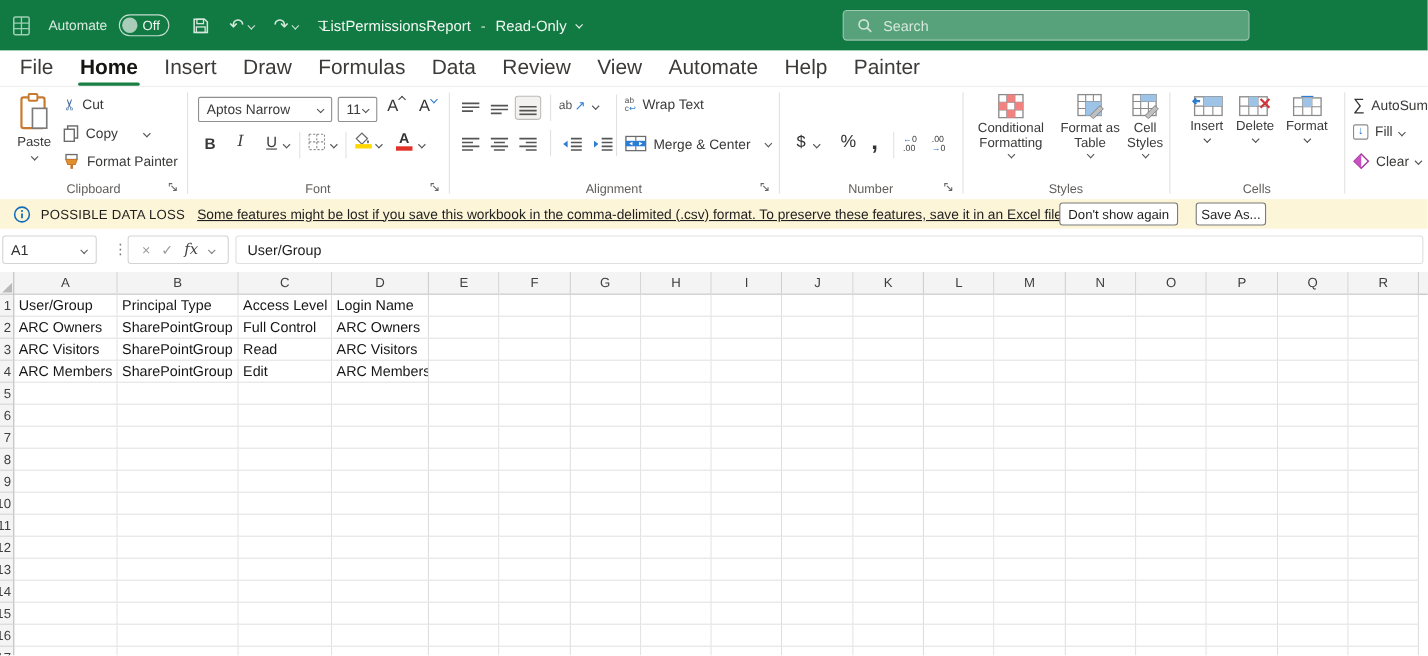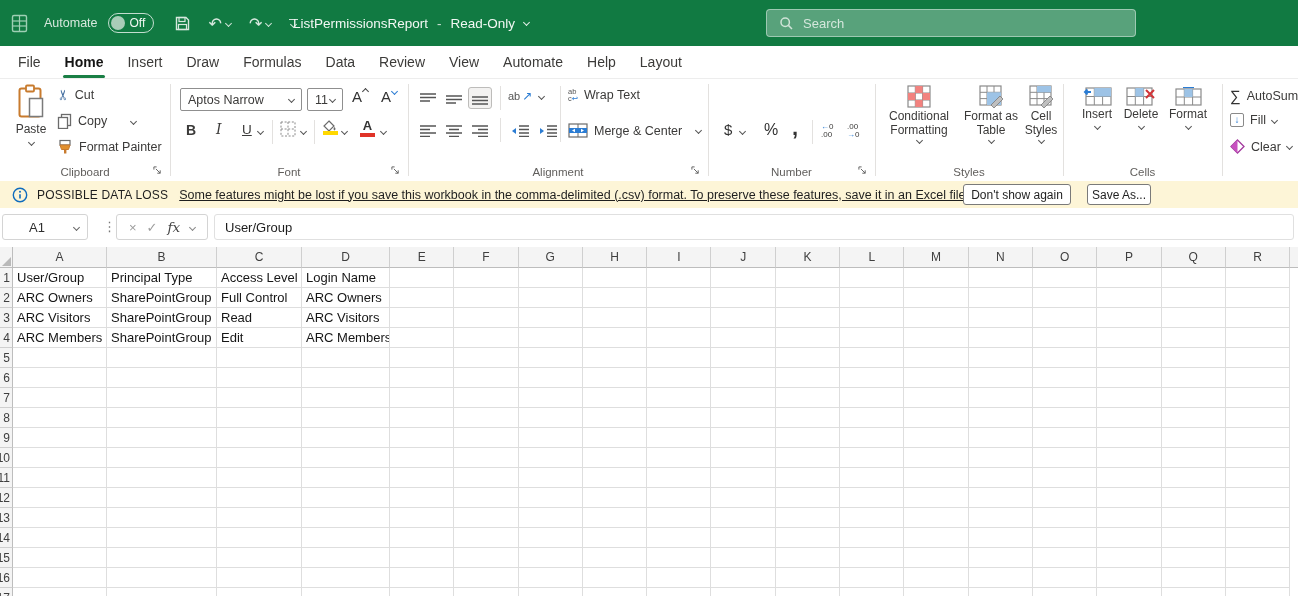--- a/index.html
+++ b/index.html
@@ -17,21 +17,21 @@
   .qbtn{margin-left:18px;display:flex;align-items:center;color:#dcecE3;color:#dcece3}
   .chev{display:inline-block;width:5px;height:5px;border-right:1.4px solid currentColor;border-bottom:1.4px solid currentColor;transform:rotate(45deg)}
   .chev.up{transform:rotate(-135deg)}
   .tb-chev{margin-left:4px;color:#cfe3d7}
   .doc-title{position:absolute;left:293px;top:0;height:46px;display:flex;align-items:center;gap:9px;font-size:13.5px;color:#f2f8f4}
   .searchbox{position:absolute;left:766px;top:9px;width:370px;height:28px;background:rgba(255,255,255,.30);border:1px solid rgba(255,255,255,.42);border-radius:4px;display:flex;align-items:center;padding-left:12px;gap:9px}
   .search-ph{font-size:13px;color:#d5e7dc}
 
   
   .tabrow{position:absolute;left:0;top:46px;width:1298px;height:33px;background:#fff;border-bottom:1px solid #ededed;display:flex;align-items:stretch;padding-left:6px}
-  .tab{position:relative;padding:0 12px;font-size:14px;color:#3c3b39;display:flex;align-items:center}
+  .tab{position:relative;padding:0 12px;font-size:19px;color:#3c3b39;display:flex;align-items:center}
   .tab.active{color:#151514;font-weight:700}
   .tab.active::after{content:"";position:absolute;left:10px;right:10px;bottom:0;height:3px;background:#1a7f45;border-radius:2px}
 
   
   .ribbon{position:absolute;left:0;top:79px;width:1298px;height:102px;background:#fff;font-size:12.5px;color:#3b3a39}
   .rsep{position:absolute;top:5px;bottom:5px;width:1px;background:#e3e1df}
   .rgroup{position:absolute;top:0;height:102px}
   .glabel{position:absolute;bottom:3px;left:0;right:0;text-align:center;font-size:11.5px;color:#605e5c}
   .launcher{position:absolute;right:7px;bottom:5px;width:11px;height:11px;display:flex;align-items:center;justify-content:center}
   .rowbtn{position:absolute;display:flex;align-items:center;gap:6px;font-size:12.5px;color:#3b3a39;white-space:nowrap}
@@ -50,21 +50,21 @@
   .blue{color:#2b7cd3}
 
   
   .msgbar{position:absolute;left:0;top:181px;width:1298px;height:27px;background:#fdf5d7;display:flex;align-items:center;font-size:12.5px;color:#1f1f1f}
   .msg-title{margin-left:9px;font-size:12px;letter-spacing:.2px}
   .msg-link{margin-left:11px;text-decoration:underline;color:#1f1f1f}
   .msg-btn{position:absolute;top:3px;height:21px;background:#fff;border:1px solid #7a7a7a;border-radius:3px;font-size:12px;color:#1f1f1f;display:flex;align-items:center;justify-content:center}
 
   
   .fbar{position:absolute;left:0;top:208px;width:1298px;height:39px;background:#fff}
-  .namebox{position:absolute;left:2px;top:6px;width:86px;height:26px;border:1px solid #d4d4d4;border-radius:3px;display:flex;align-items:center;padding-left:26px;font-size:13px;color:#2e2e2e}
+  .namebox{position:absolute;left:2px;top:6px;width:86px;height:26px;border:1px solid #d4d4d4;border-radius:3px;display:flex;align-items:center;padding-left:7px;font-size:13px;color:#2e2e2e}
   .namebox .chev{position:absolute;right:8px;color:#666}
   .fdots{position:absolute;left:103px;top:11px;font-size:13px;color:#777}
   .fxgroup{position:absolute;left:116px;top:6px;width:92px;height:26px;border:1px solid #d4d4d4;border-radius:3px;display:flex;align-items:center;justify-content:space-around;padding:0 7px}
   .fxgroup .dis{color:#9c9c9c;font-size:13px}
   .fx{font-family:"DejaVu Serif",serif;font-style:italic;font-size:13.5px;color:#444}
   .fvalue{position:absolute;left:214px;top:6px;right:4px;height:26px;border:1px solid #e0e0e0;border-radius:3px;display:flex;align-items:center;padding-left:10px;font-size:13px;color:#1c1c1c}
 
   
   .grid{position:absolute;left:0;top:247px;width:1298px;height:349px;background:#fff;overflow:hidden}
   .ghead{display:flex;height:21px}
@@ -137,21 +137,21 @@
     <button class="tab">File</button>
     <button class="tab active">Home</button>
     <button class="tab">Insert</button>
     <button class="tab">Draw</button>
     <button class="tab">Formulas</button>
     <button class="tab">Data</button>
     <button class="tab">Review</button>
     <button class="tab">View</button>
     <button class="tab">Automate</button>
     <button class="tab">Help</button>
-    <button class="tab">Layout</button>
+    <button class="tab">Painter</button>
   </nav>
 
 <div class="ribbon">
 
   <div class="rgroup" style="left:0;width:170px">
     <button class="stackbtn" style="position:absolute;left:8px;top:5px;width:46px">
       <span class="ico">
         <svg width="30" height="37" viewBox="0 0 30 37">
             <rect x="3.5" y="4.5" width="21" height="28" rx="2" fill="#fff" stroke="#c87b2e" stroke-width="2"></rect>
             <rect x="10" y="1.5" width="8" height="6" rx="1" fill="#fff" stroke="#c87b2e" stroke-width="1.8"></rect>

